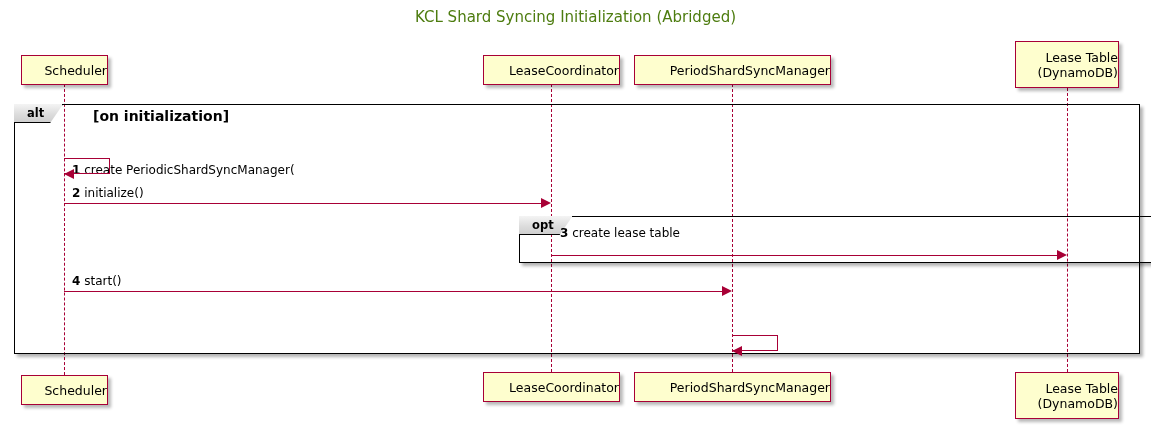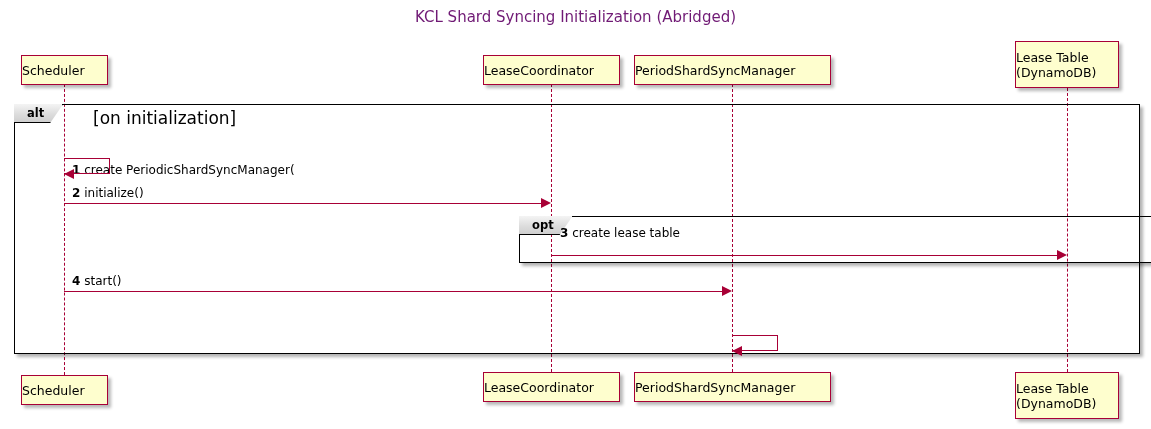--- a/index.html
+++ b/index.html
@@ -22,41 +22,41 @@
   }
 
   
   .diagram-title {
     position: absolute;
     left: 0;
     top: 8px;
     width: 1151px;
     text-align: center;
     font-size: 15px;
-    color: #701a75;
+    color: #4d7c0f;
     font-family: "DejaVu Sans", sans-serif;
   }
 
   
   .lifeline {
     position: absolute;
     width: 0;
     border-left: 1px dashed #A80036;
   }
 
   
   .participant {
     position: absolute;
     background: #FEFECE;
     border: 1.5px solid #A80036;
     box-shadow: 3px 3px 3px rgba(0,0,0,0.28);
     box-sizing: border-box;
     display: flex;
     flex-direction: column;
-    align-items: flex-start;
+    align-items: flex-end;
     justify-content: center;
     font-size: 12.5px;
     color: #000000;
     line-height: 15px;
     text-align: center;
     white-space: nowrap;
   }
 
   
   .fragment {
@@ -79,22 +79,22 @@
     font-size: 11.5px;
     font-weight: bold;
     display: flex;
     align-items: center;
     padding-left: 13px;
     padding-right: 18px;
     clip-path: polygon(0 0, 100% 0, calc(100% - 13px) 100%, 0 100%);
   }
   .fragment-cond {
     position: absolute;
-    font-size: 17px;
-    font-weight: normal;
+    font-size: 14px;
+    font-weight: bold;
     color: #000000;
     white-space: nowrap;
   }
 
   
   .msg-line {
     position: absolute;
     height: 0;
     border-top: 1.4px solid #A80036;
   }

